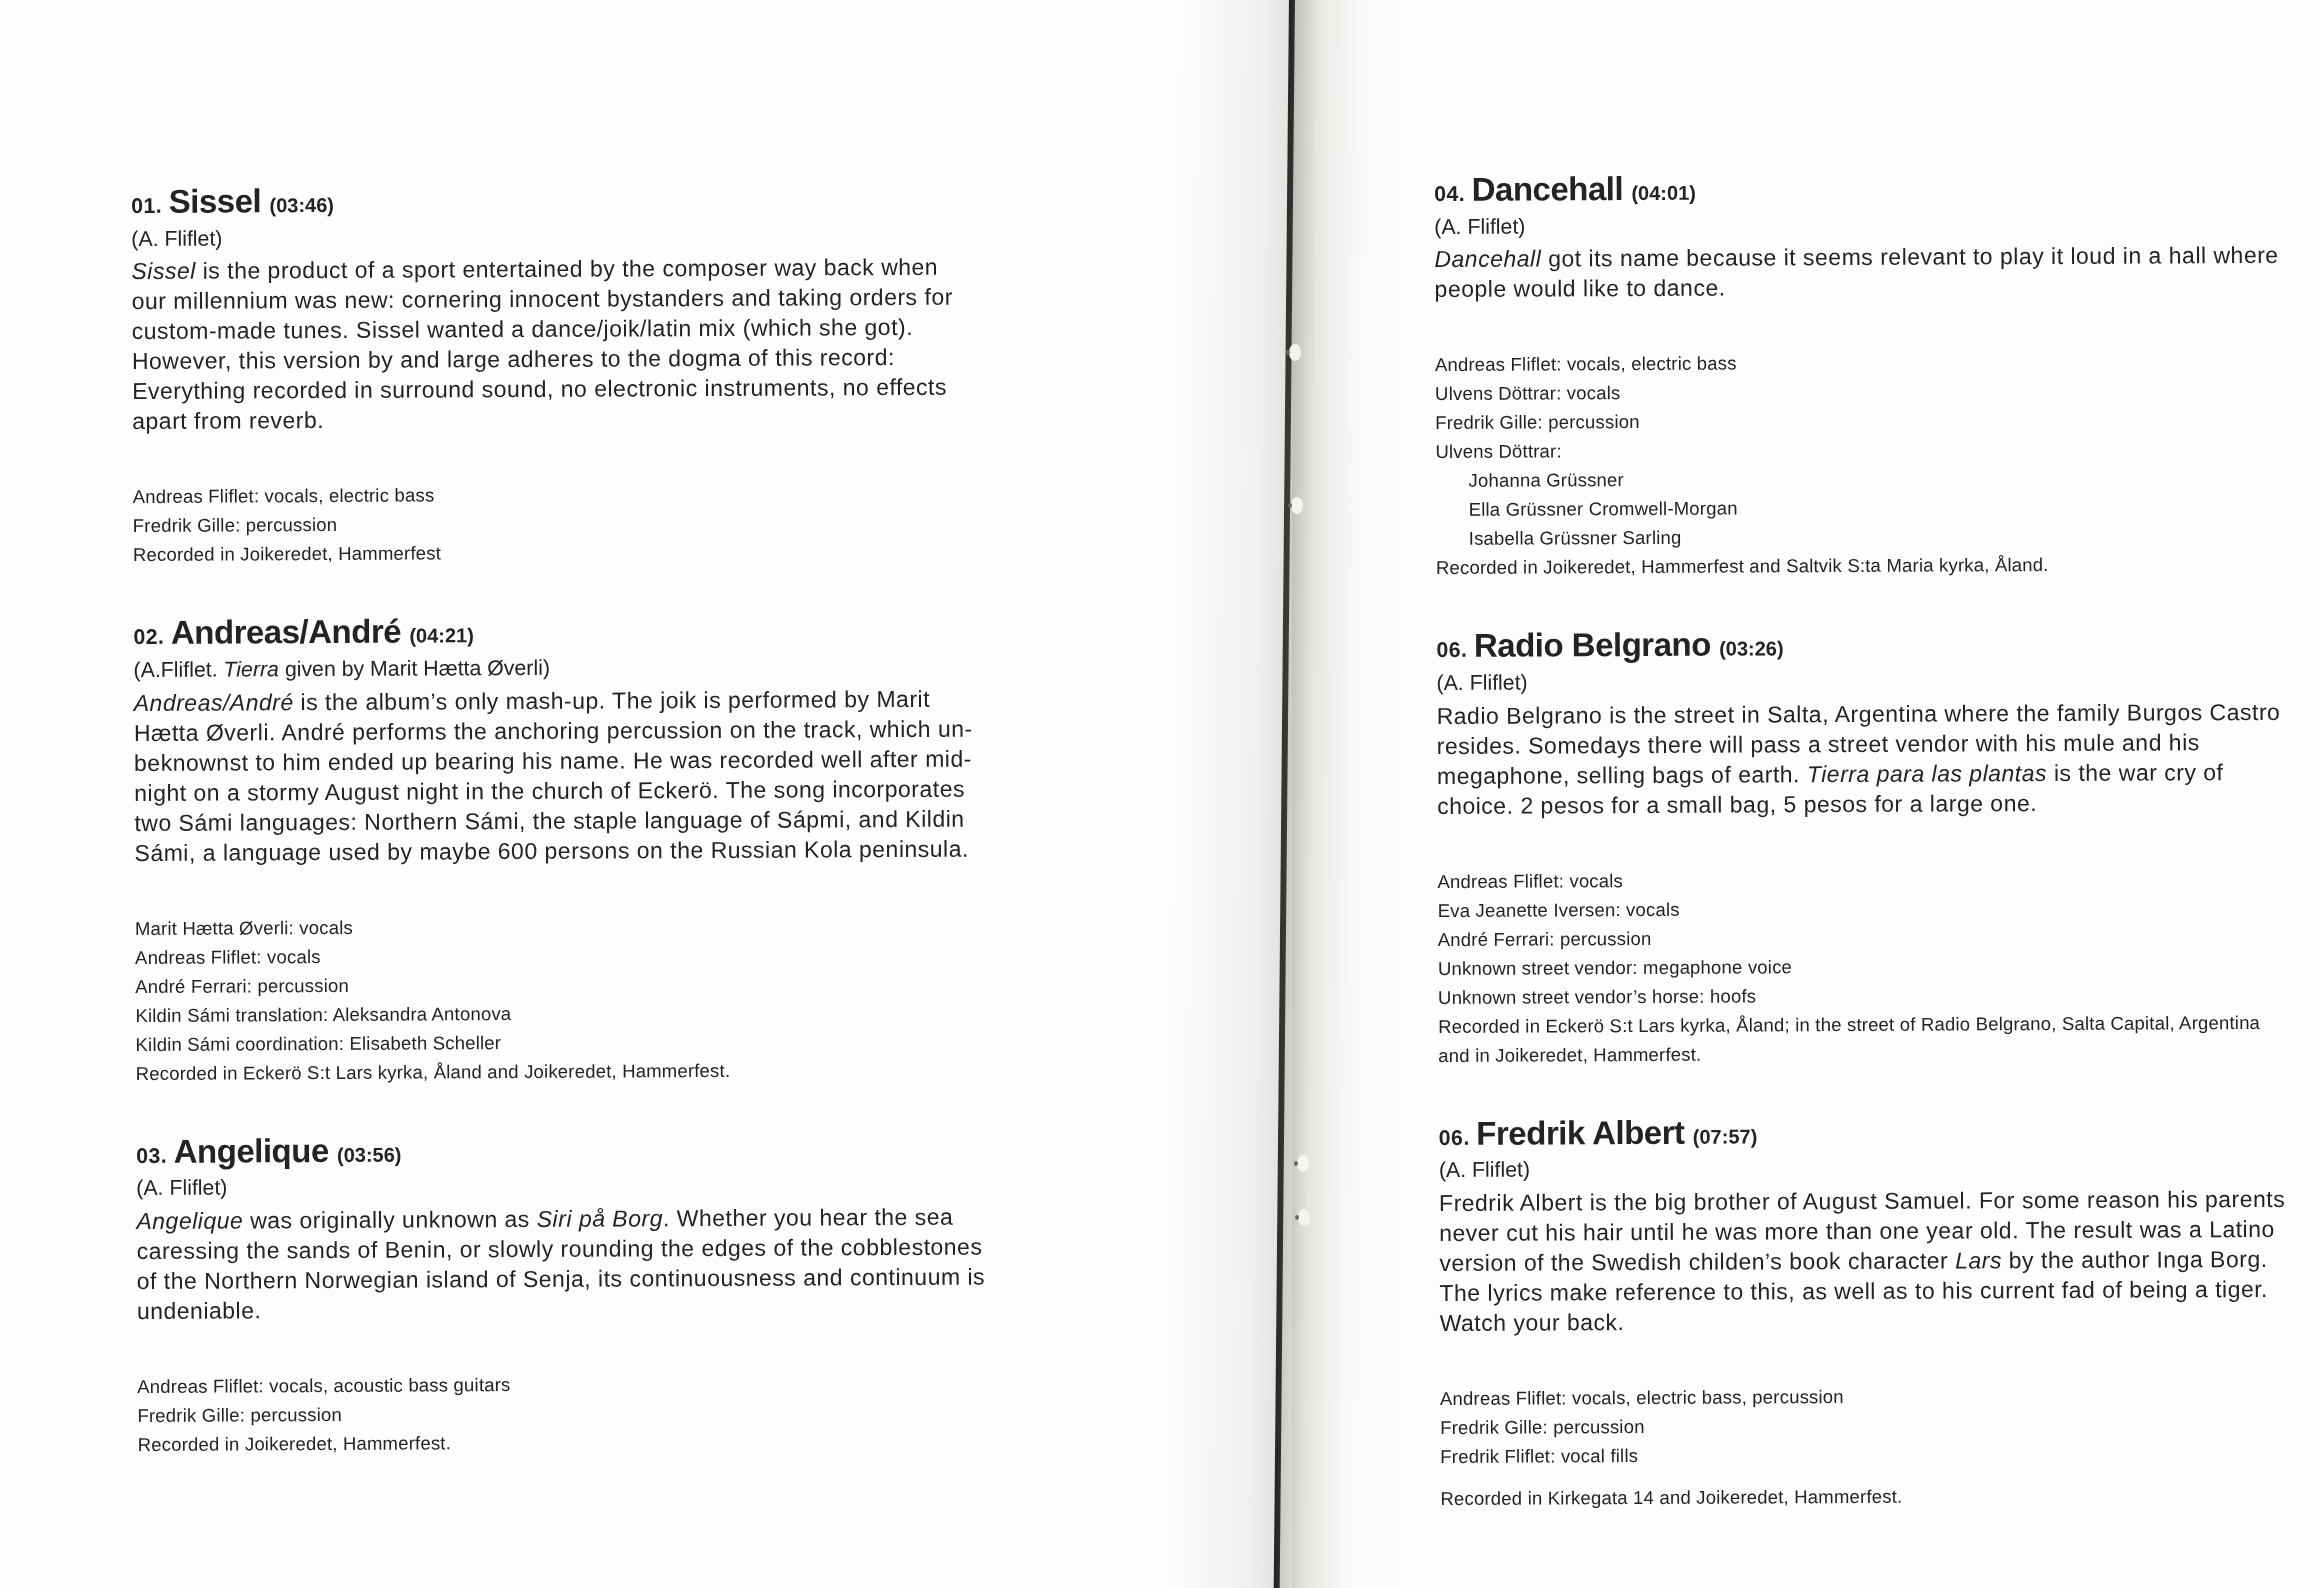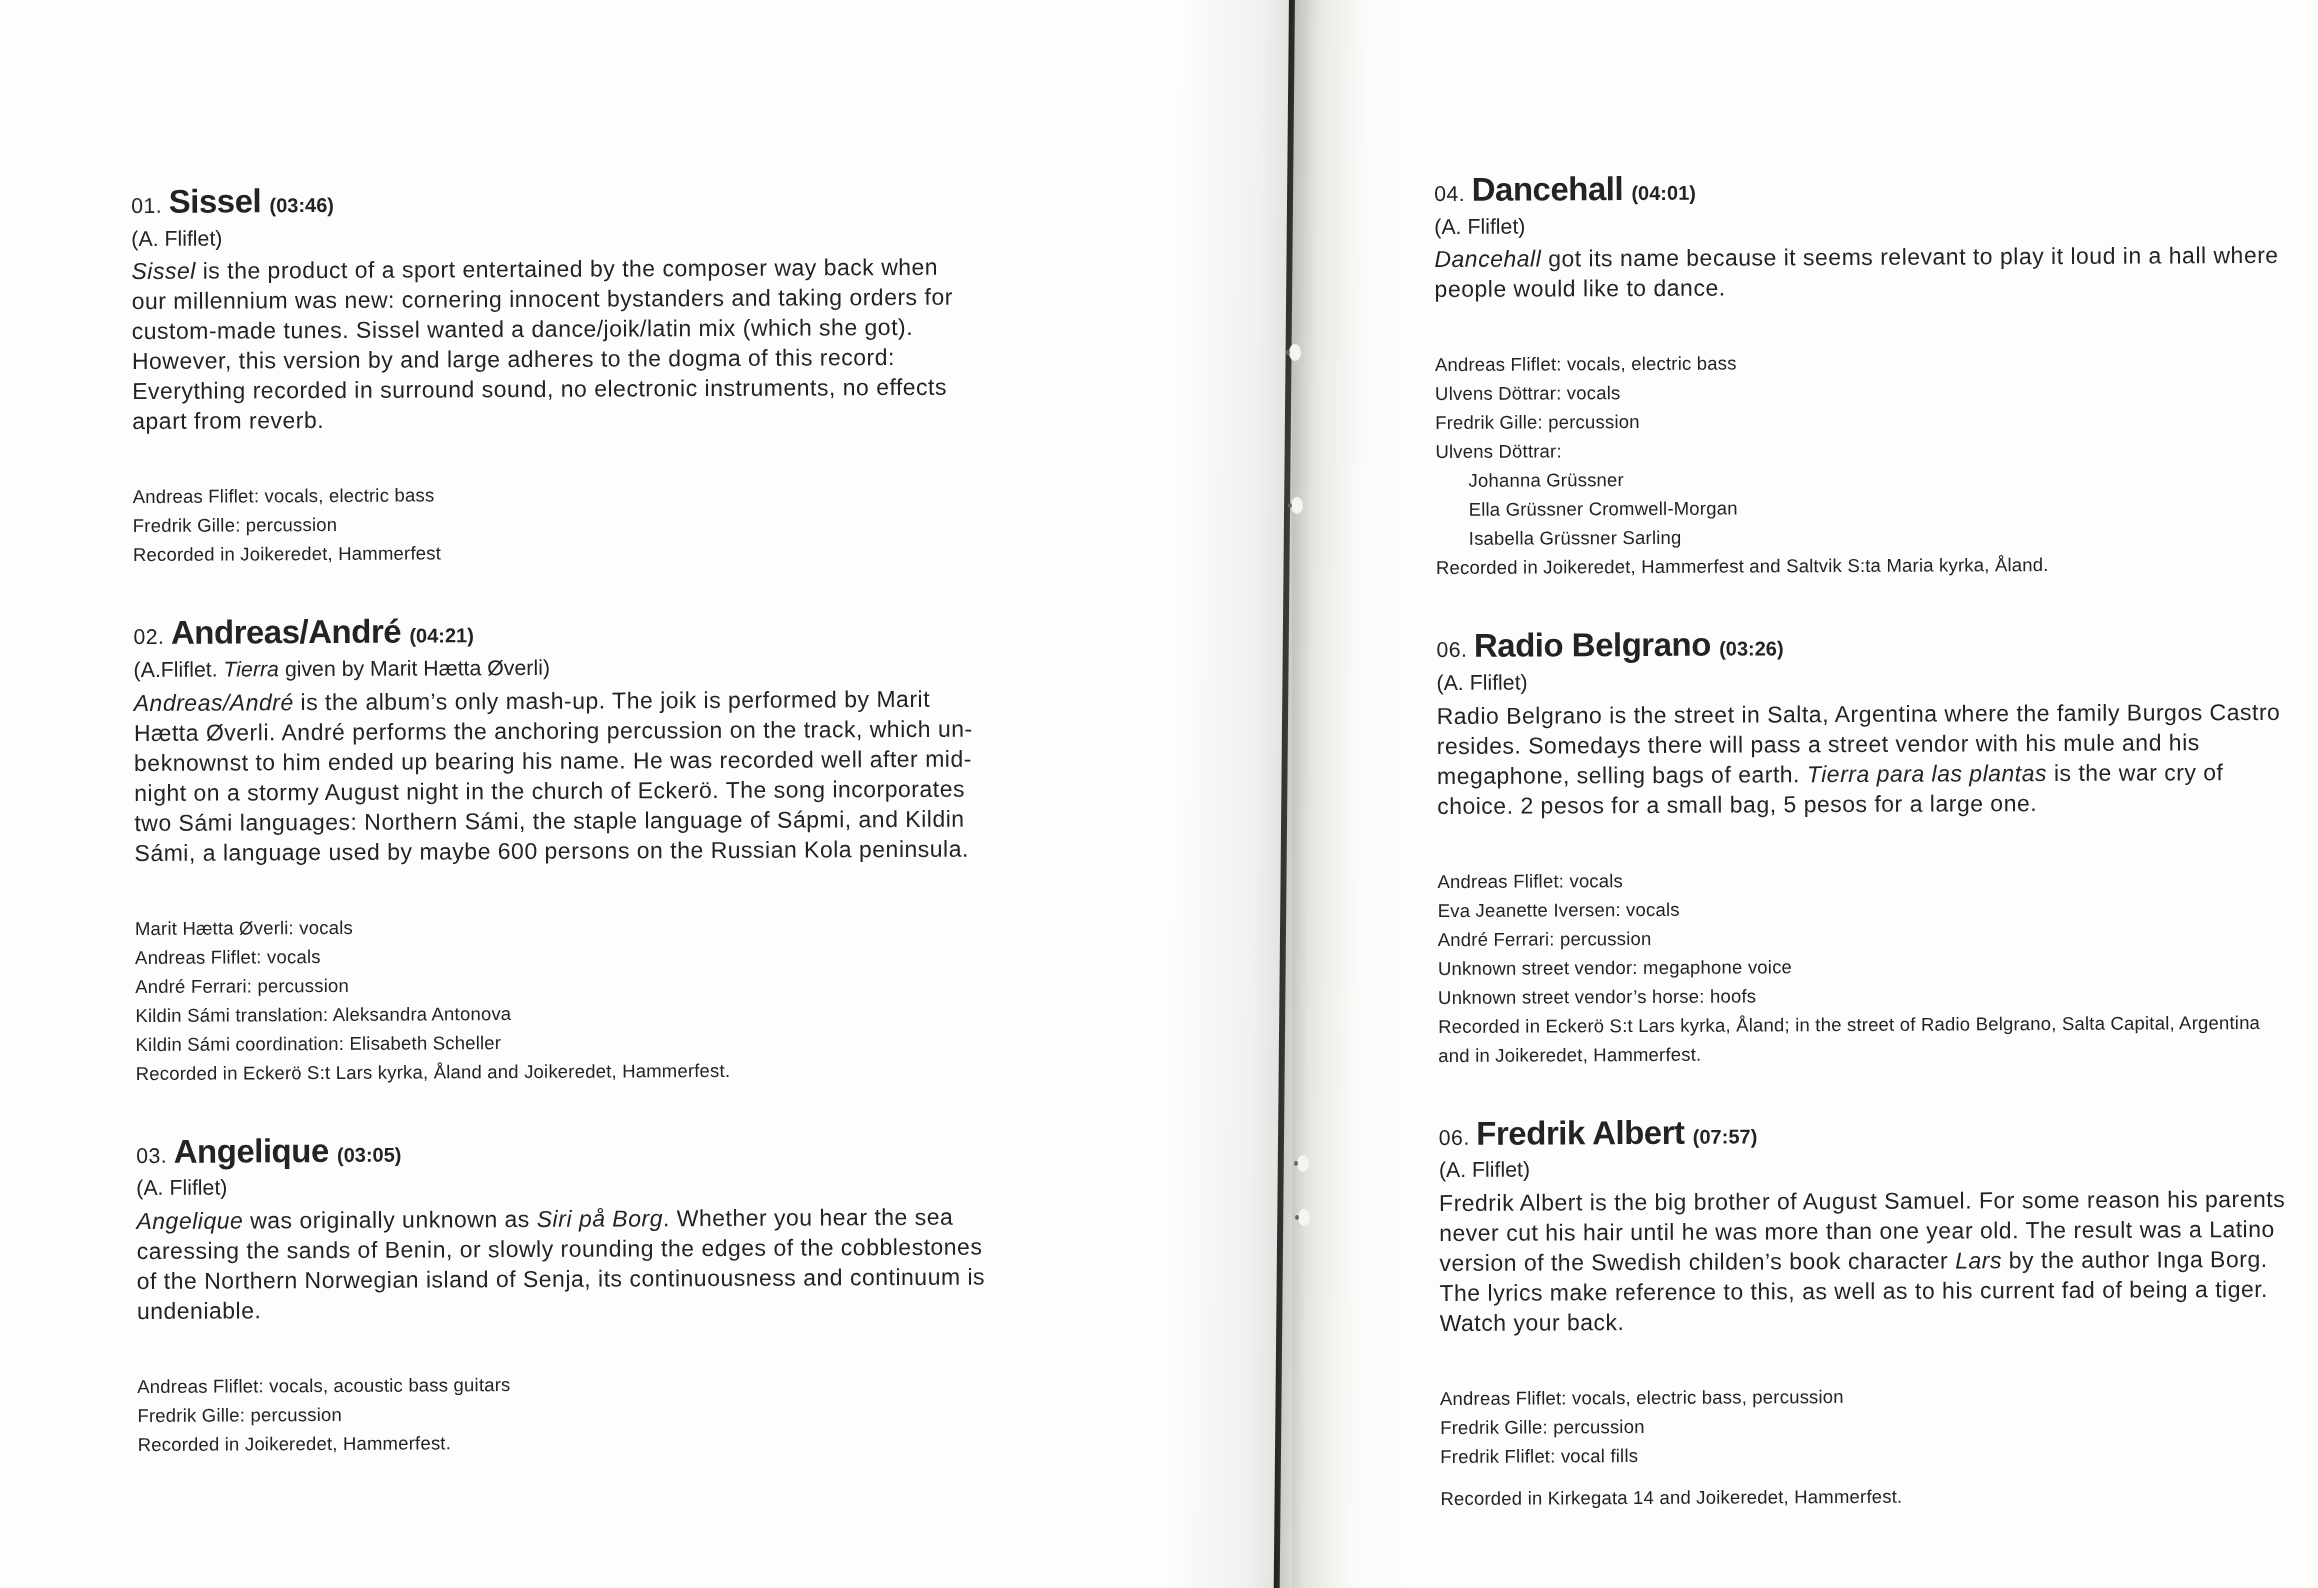--- a/index.html
+++ b/index.html
@@ -12,21 +12,21 @@
     color:#232323;
   }
   .page{position:absolute;top:0;height:1589px;}
   #page-left{left:0;width:1292px;background:linear-gradient(90deg,#fdfdfc 0%,#fcfcfa 82%,#f3f3f0 97%,#ececе8 100%);}
   #page-right{left:1292px;width:1291px;background:linear-gradient(90deg,#efefeb 0%,#f9f9f7 3%,#fdfdfc 9%,#fdfdfc 100%);}
   .col{position:absolute;transform-origin:0 0;}
   #left-col{left:131px;top:183px;width:1053px;transform:rotate(-0.30deg);}
   #right-col{left:1434px;top:171px;width:1067px;transform:rotate(-0.28deg);}
   .track + .track{margin-top:45px;}
   .t-head{margin:0;display:flex;align-items:baseline;}
-  .t-num{font-size:21.3px;font-weight:400;letter-spacing:0.5px;}
+  .t-num{font-size:21.3px;font-weight:700;letter-spacing:0.5px;}
   .t-title{font-size:33px;font-weight:700;letter-spacing:-0.5px;margin:0 8.3px 0 6.5px;}
   .t-dur{font-size:20px;font-weight:700;}
   .byline{margin:4.6px 0 0 0;font-size:21.3px;line-height:27px;white-space:pre-wrap;}
   .body{margin:3.7px 0 0 0;font-size:23px;line-height:30px;letter-spacing:0.5px;white-space:pre-wrap;}
   .body i,.byline i{font-style:italic;}
   .credits{margin-top:46px;font-size:18.5px;line-height:29px;letter-spacing:0.2px;}
   .credit-line{white-space:pre-wrap;}
   .credit-line.indent{padding-left:33px;}
   .credit-line.gap{margin-top:13px;}
 
@@ -102,21 +102,21 @@
           <div class="credit-line">André Ferrari: percussion</div>
           <div class="credit-line">Kildin Sámi translation: Aleksandra Antonova</div>
           <div class="credit-line">Kildin Sámi coordination: Elisabeth Scheller</div>
           <div class="credit-line">Recorded in Eckerö S:t Lars kyrka, Åland and Joikeredet, Hammerfest.</div>
         </div>
   </article>
       <article class="track">
     <h2 class="t-head">
       <span class="t-num">03.</span>
       <span class="t-title">Angelique</span>
-      <span class="t-dur">(03:05)</span>
+      <span class="t-dur">(03:56)</span>
     </h2>
     <p class="byline"><span>(A. Fliflet)</span></p>
     <p class="body"><i>Angelique</i><span> was originally unknown as </span><i>Siri på Borg</i><span>. Whether you hear the sea
 caressing the sands of Benin, or slowly rounding the edges of the cobblestones
 of the Northern Norwegian island of Senja, its continuousness and continuum is
 undeniable.</span></p>
     <div class="credits">
           <div class="credit-line">Andreas Fliflet: vocals, acoustic bass guitars</div>
           <div class="credit-line">Fredrik Gille: percussion</div>
           <div class="credit-line">Recorded in Joikeredet, Hammerfest.</div>

